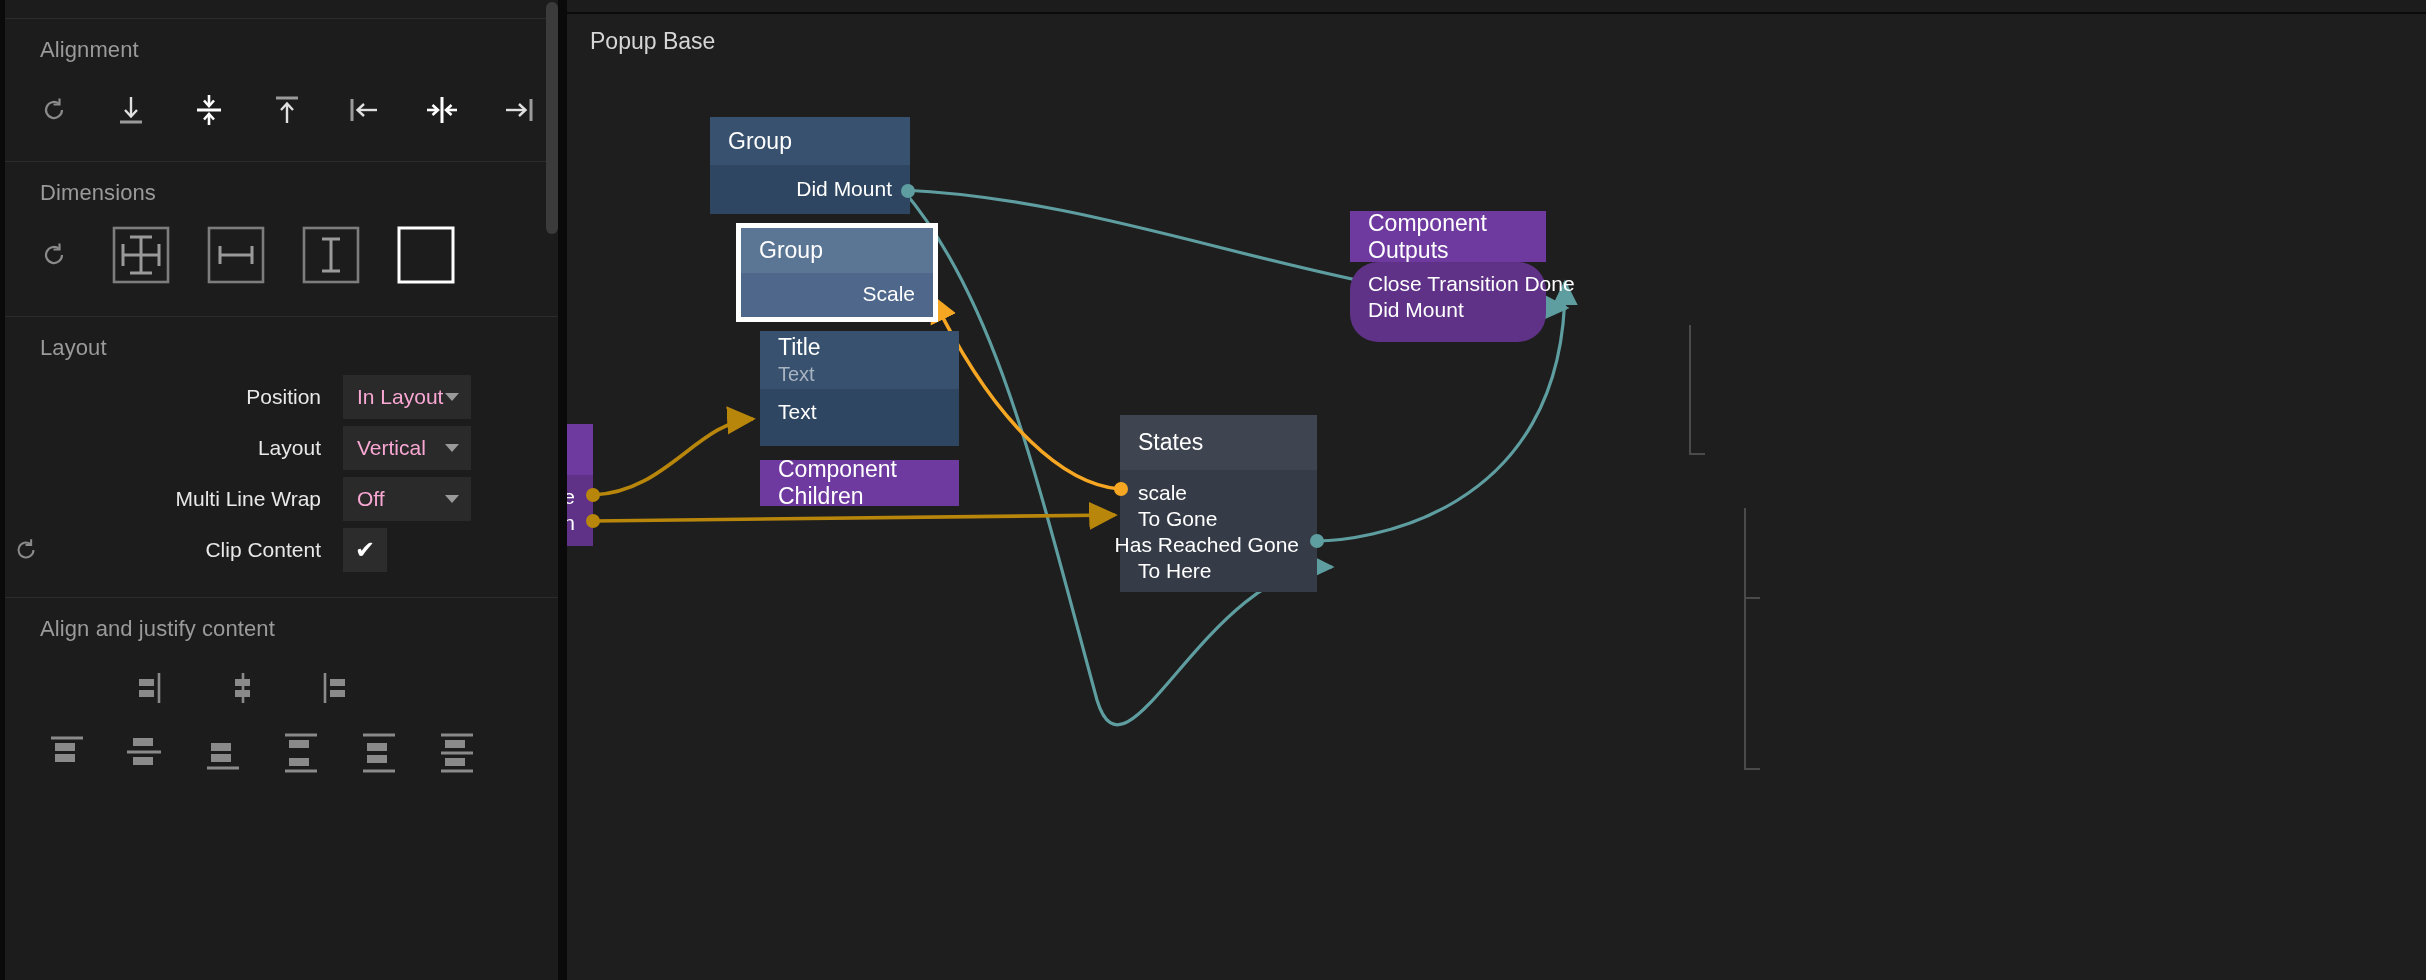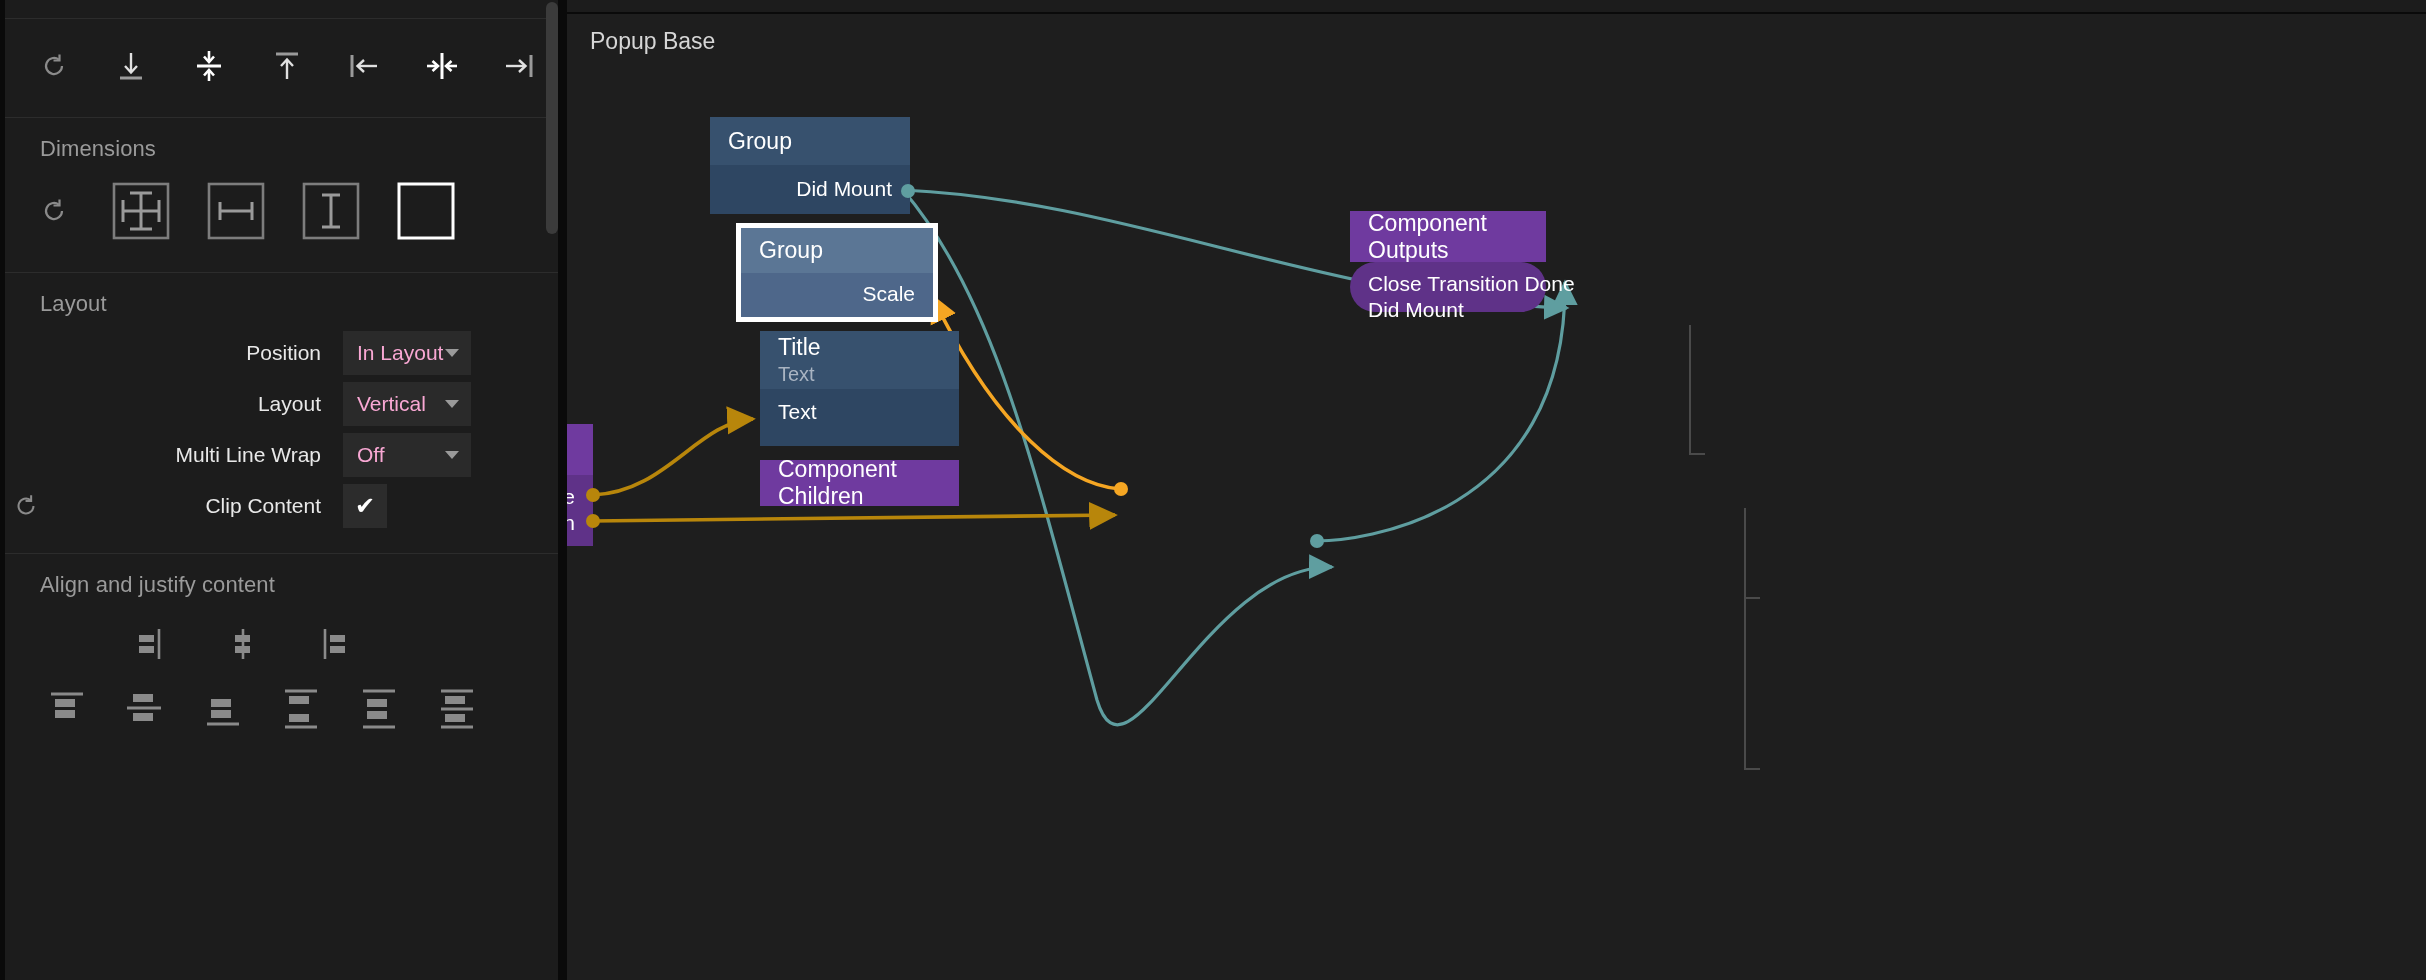--- a/index.html
+++ b/index.html
@@ -101,20 +101,21 @@
 </head>
 <body>
 
 <div id="root">
 
   <div id="sidebar">
 
     <div class="panel-top-strip"></div>
 
     <div class="section">
+      <div class="section-title">Alignment</div>
       <div class="icon-row">
 
         <div class="icon-btn">
           <svg width="30" height="30" viewBox="0 0 30 30">
             <path d="M23 15a8 8 0 1 1-3.2-6.4" fill="none" stroke="#8a8a8a" stroke-width="2.2"></path>
             <path d="M20.5 3.5 L20.5 9.5 L14.5 9.5" fill="none" stroke="#8a8a8a" stroke-width="2.2"></path>
           </svg>
         </div>
 
         <div class="icon-btn">
@@ -425,25 +426,34 @@
     <div class="node n-purple" style="left:-170px; top:424px; width:196px; height:122px;">
       <div class="node-head" style="height:51px;">Component Inputs</div>
       <div class="node-body" style="height:71px;">
         <div class="port port-r" style="top:10px;">Title</div>
         <div class="port port-r" style="top:36px;">Start Close Transition</div>
       </div>
     </div>
     <div style="position:absolute;left:19px;top:488px;width:14px;height:14px;border-radius:50%;background:#b8860b;"></div>
     <div style="position:absolute;left:19px;top:514px;width:14px;height:14px;border-radius:50%;background:#b8860b;"></div>
 
+    <div class="node n-gray" style="left:553px; top:415px; width:197px; height:177px;">
+      <div class="node-head" style="height:55px;">States</div>
+      <div class="node-body" style="height:122px;">
+        <div class="port port-l" style="top:11px;">scale</div>
+        <div class="port port-l" style="top:37px;">To Gone</div>
+        <div class="port port-r" style="top:63px;">Has Reached Gone</div>
+        <div class="port port-l" style="top:89px;">To Here</div>
+      </div>
+    </div>
     <div style="position:absolute;left:547px;top:482px;width:14px;height:14px;border-radius:50%;background:#f5a623;"></div>
     <div style="position:absolute;left:743px;top:534px;width:14px;height:14px;border-radius:50%;background:#5f9ea0;"></div>
 
     <div class="node n-purple" style="left:783px; top:211px; width:196px; height:113px;">
       <div class="node-head" style="height:51px;">Component Outputs</div>
-      <div class="node-body" style="height:50px;border-radius:28px;">
+      <div class="node-body" style="height:80px;border-radius:28px;">
         <div class="port port-l" style="top:10px;">Close Transition Done</div>
         <div class="port port-l" style="top:36px;">Did Mount</div>
       </div>
     </div>
 
   </div>
 </div>
 
 </body></html>

